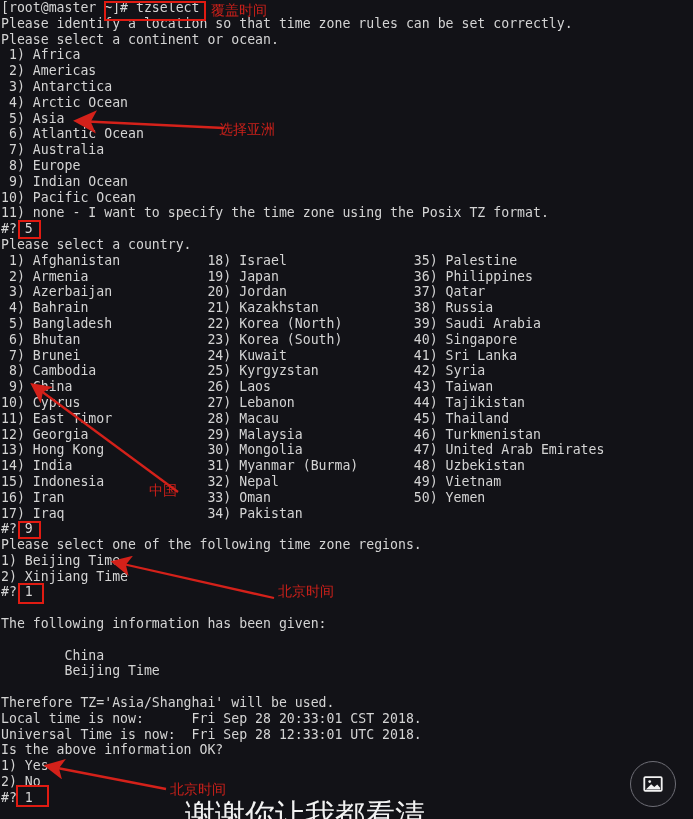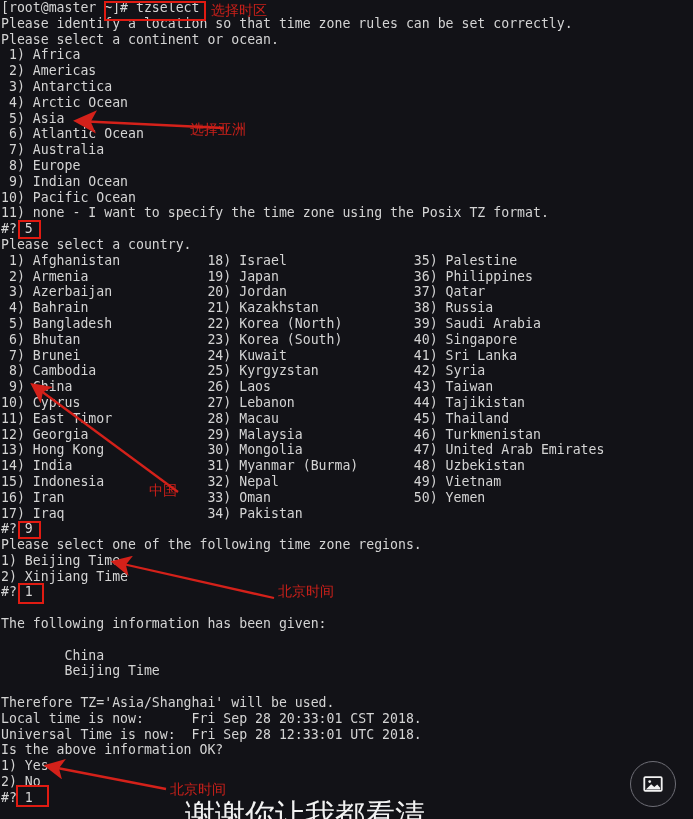--- a/index.html
+++ b/index.html
@@ -108,22 +108,22 @@
 
       <line x1="224" y1="128" x2="77" y2="121" stroke="#d4211a" stroke-width="2.6" marker-end="url(#ah)"></line>
 
       <line x1="178" y1="492" x2="33" y2="385" stroke="#d4211a" stroke-width="2.3" marker-end="url(#ah)"></line>
 
       <line x1="274" y1="598" x2="114" y2="562" stroke="#d4211a" stroke-width="2.3" marker-end="url(#ah)"></line>
 
       <line x1="166" y1="789" x2="47" y2="766" stroke="#d4211a" stroke-width="2.3" marker-end="url(#ah)"></line>
     </svg>
 
-    <span class="cnlabel" style="left:211px; top:3px;">选择时区</span>
-    <span class="cnlabel" style="left:190px; top:122px;">选择亚洲</span>
+    <span class="cnlabel" style="left:211px; top:3px;">覆盖时间</span>
+    <span class="cnlabel" style="left:219px; top:122px;">选择亚洲</span>
     <span class="cnlabel" style="left:149px; top:483px;">中国</span>
     <span class="cnlabel" style="left:278px; top:584px;">北京时间</span>
     <span class="cnlabel" style="left:170px; top:782px;">北京时间</span>
 
     <span class="cnbig" style="left:185px; top:800px;">谢谢你让我都看清</span>
   </div>
 
   <div id="imgbtn">
     <span>
       <svg width="22" height="22" viewBox="0 0 24 24">

